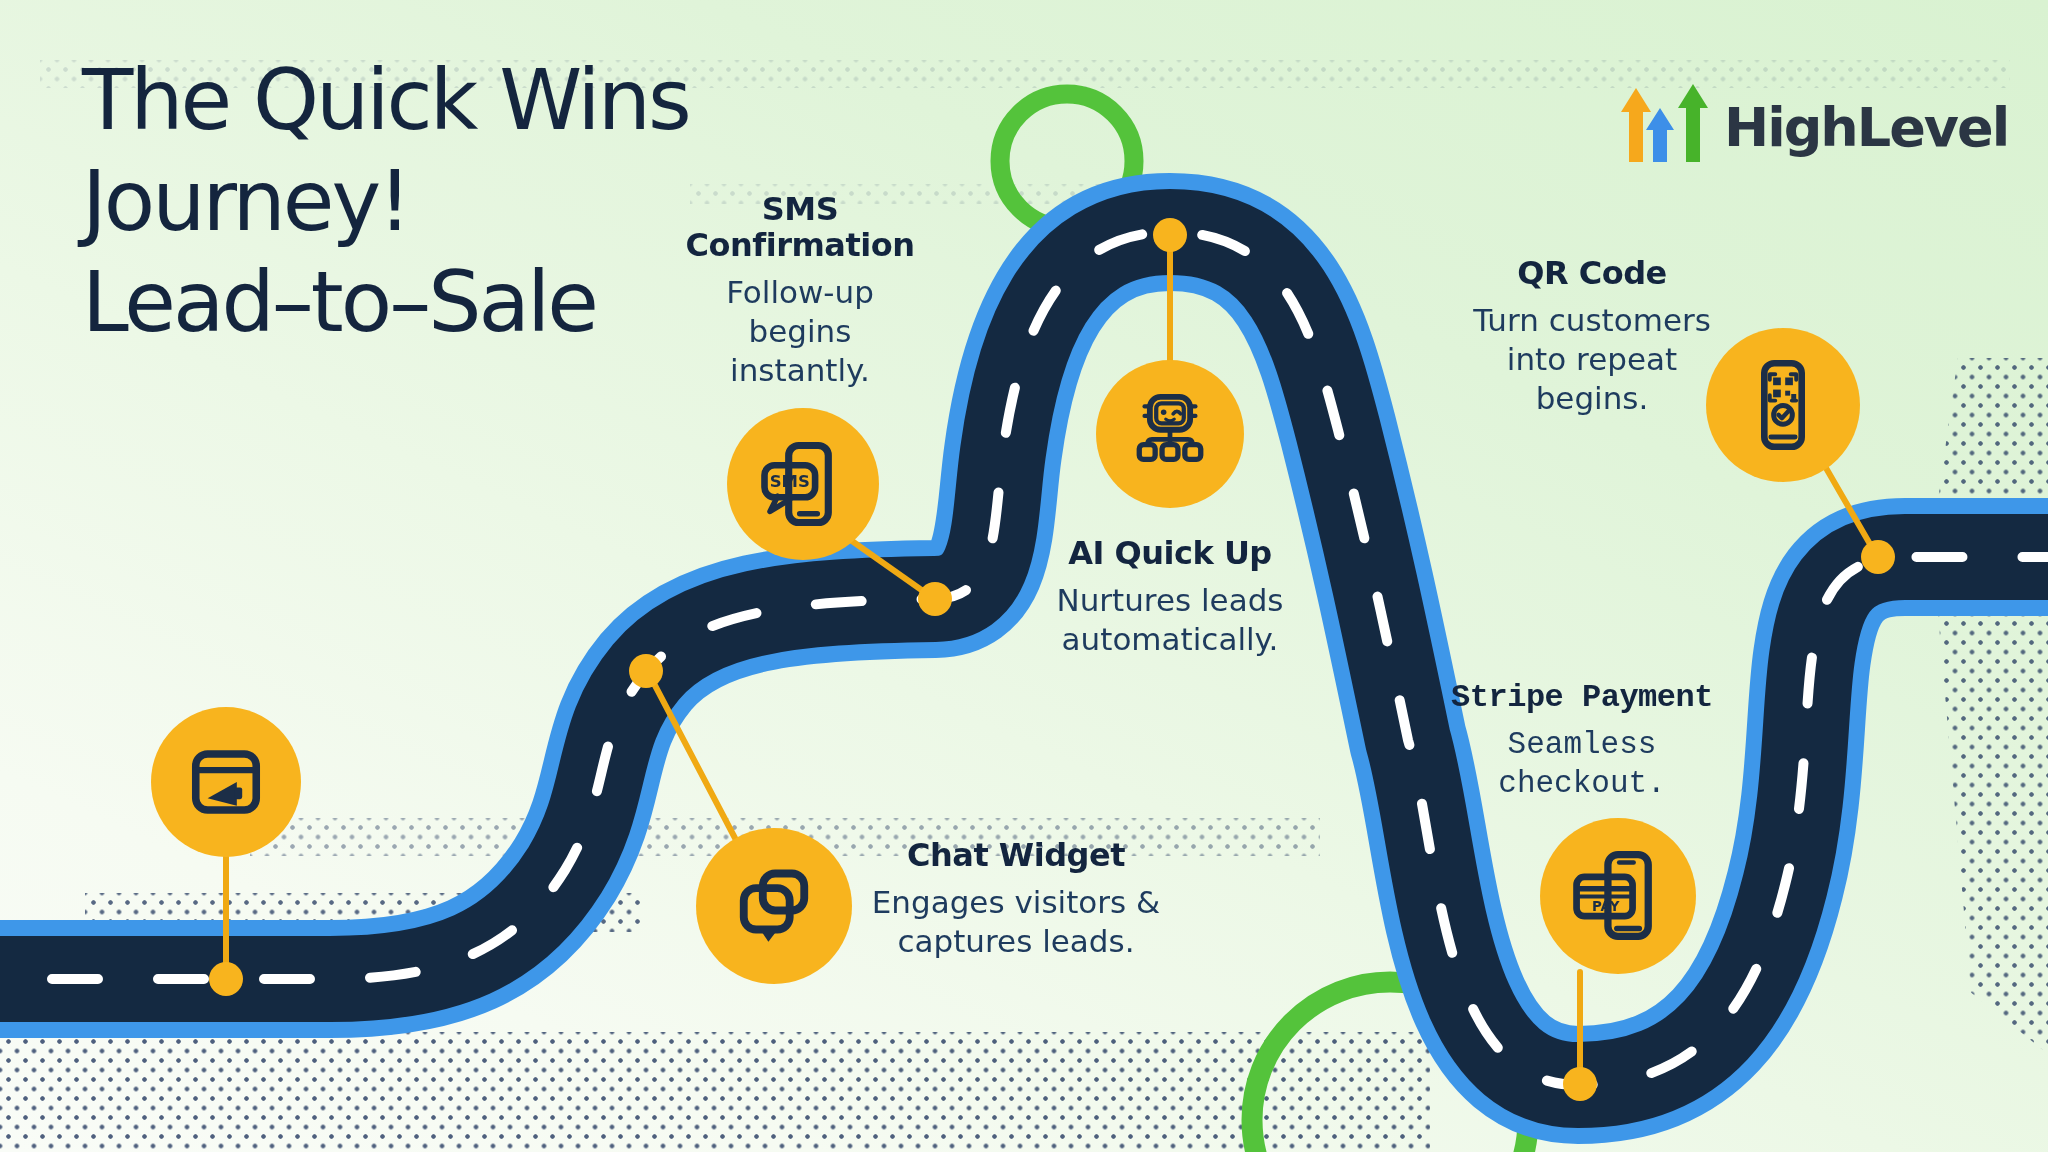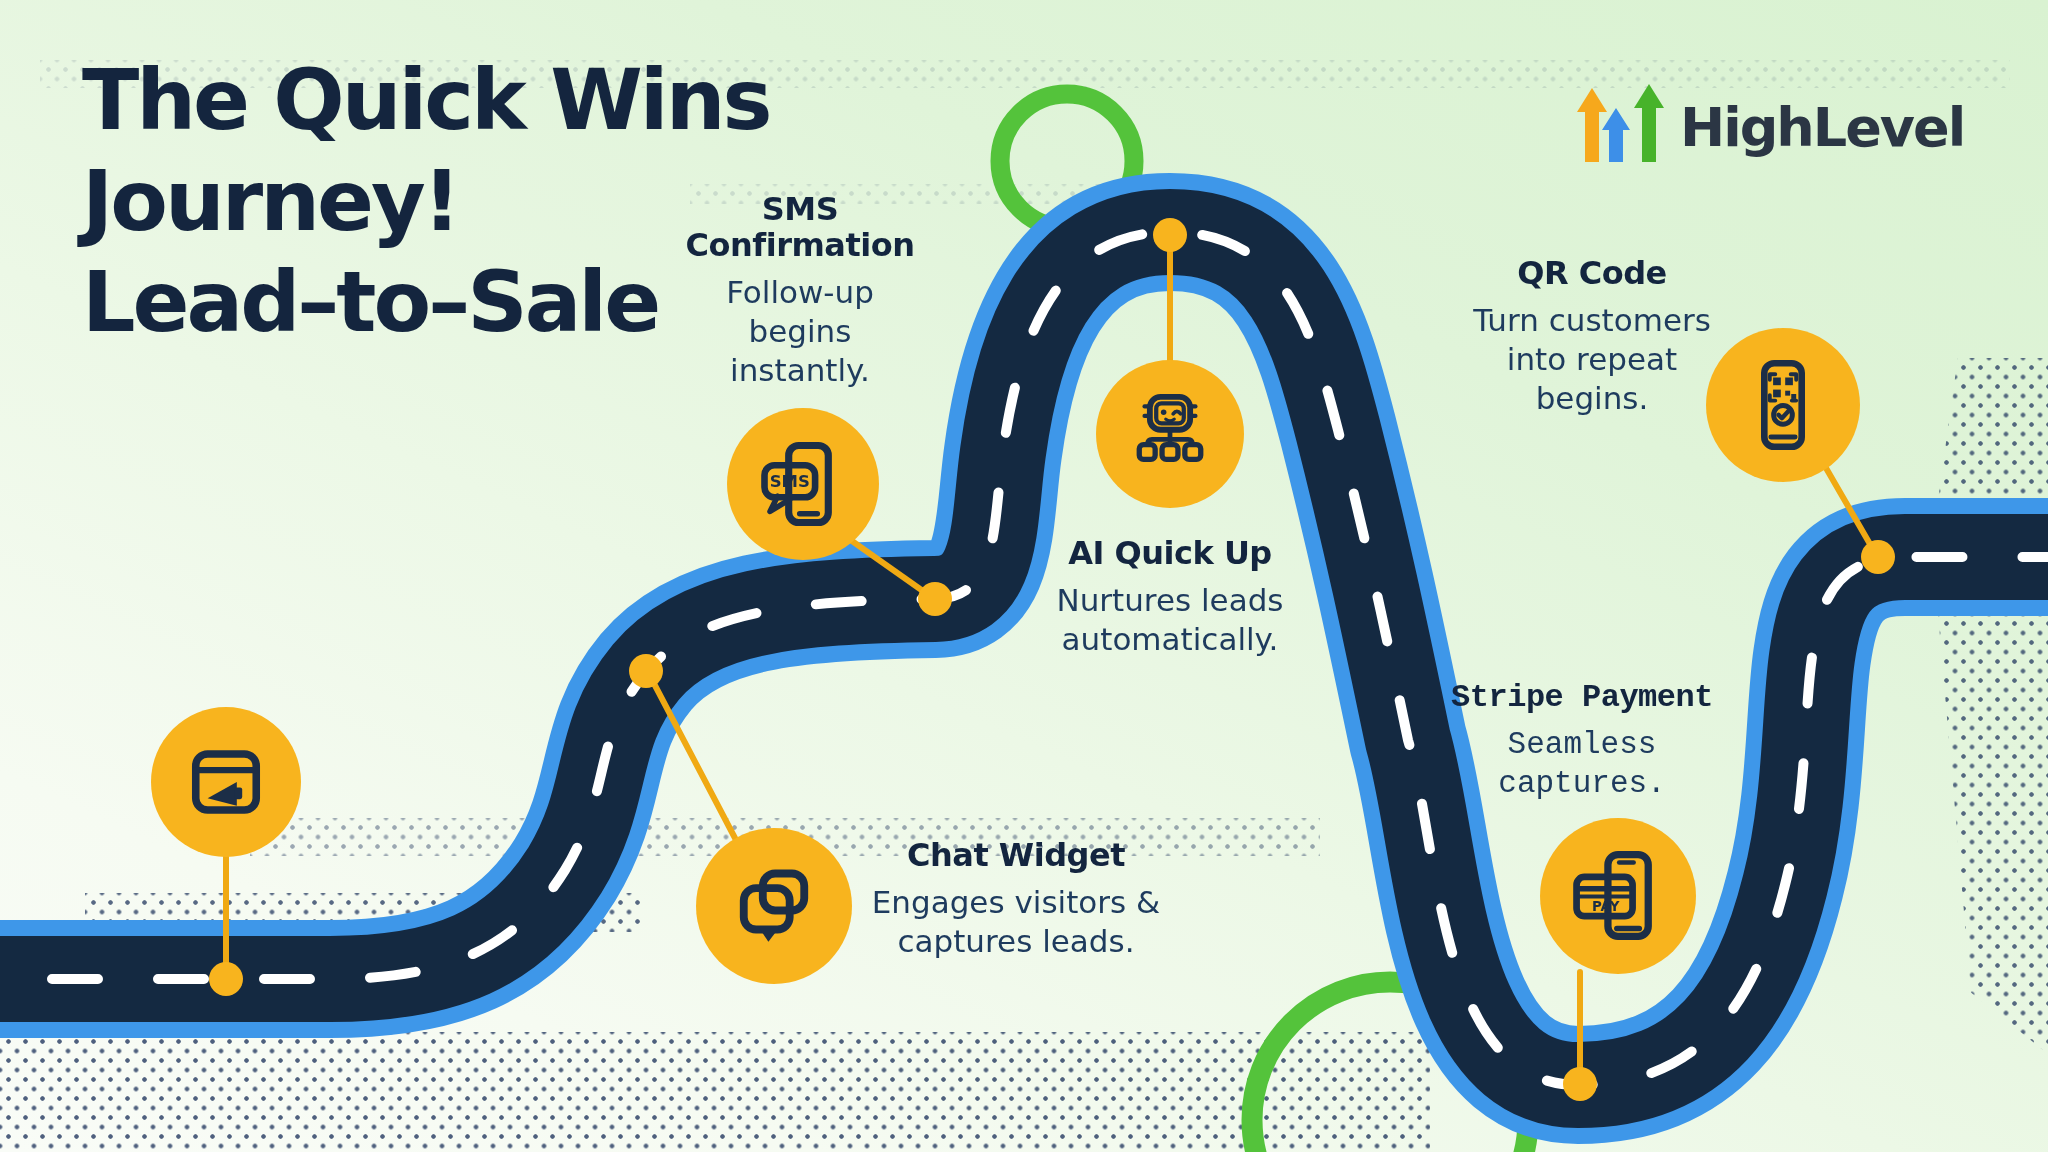--- a/index.html
+++ b/index.html
@@ -14,38 +14,38 @@
       radial-gradient(circle,rgba(38,59,97,.95) 1.9px,rgba(38,59,97,0) 2.6px),
       radial-gradient(circle,rgba(38,59,97,.95) 1.9px,rgba(38,59,97,0) 2.6px);
     background-size:17px 19px,17px 19px;
     background-position:0 0,8.5px 9.5px;
   }
   .halftone.faint{opacity:.14;}
   .halftone.mid{opacity:.45;}
   svg.layer{position:absolute;left:0;top:0;}
   .page-title{
     position:absolute;left:82px;top:50px;
-    font-size:84px;font-weight:700;color:#14253e;
+    font-size:84px;font-weight:400;color:#14253e;
     line-height:1.2;letter-spacing:-3px;
   }
   .milestone-text{position:absolute;transform:translateX(-50%);text-align:center;}
   .milestone-text h3{
     margin:0;font-size:32px;font-weight:800;color:#13253f;
     letter-spacing:-.5px;white-space:pre-line;line-height:1.12;
   }
   .milestone-text p{
     margin:9px 0 0;font-size:31px;font-weight:400;color:#1e3b5e;
     line-height:1.26;white-space:pre-line;
   }
   .icon-circle{
     position:absolute;border-radius:50%;background:#f8b41e;
     display:flex;align-items:center;justify-content:center;
   }
   .icon-circle svg{display:block;}
-  .logo{position:absolute;left:1576px;top:82px;display:flex;align-items:flex-start;}
+  .logo{position:absolute;left:1620px;top:82px;display:flex;align-items:flex-start;}
   .logo-text{
     font-size:54px;font-weight:800;color:#2b3644;
     letter-spacing:-2px;margin:14px 0 0 12px;
   }
   .ic{stroke:#1c2e47;fill:none;stroke-linecap:round;stroke-linejoin:round;}
 </style>
 </head>
 <body>
 
 <div id="canvas">
@@ -198,21 +198,21 @@
       <path class="ic" d="M29 60 V59 q0 -4 4 -4 h34 q4 0 4 4 v1" stroke-width="4.5"></path>
       <rect class="ic" x="21" y="60" width="15" height="14" rx="4" stroke-width="5"></rect>
       <rect class="ic" x="42.5" y="60" width="15" height="14" rx="4" stroke-width="5"></rect>
       <rect class="ic" x="64" y="60" width="15" height="14" rx="4" stroke-width="5"></rect>
     </svg>
   </div>
 
   <div class="milestone-text" style="left:1582px;top:680px;width:330px;font-family:Liberation Mono, monospace;">
     <h3>Stripe Payment</h3>
     <p>Seamless
-captures.</p>
+checkout.</p>
   </div>
   <div class="icon-circle" style="left:1540px;top:818px;width:156px;height:156px;">
     <svg width="112" height="112" viewBox="0 0 100 100">
       <rect class="ic" x="41" y="13" width="36" height="73" rx="9" stroke-width="6.5"></rect>
       <line class="ic" x1="51" y1="20" x2="64" y2="20" stroke-width="4"></line>
       <line class="ic" x1="49" y1="79" x2="69" y2="79" stroke-width="5"></line>
       <rect class="ic" x="13" y="33" width="50" height="35" rx="7" stroke-width="6" fill="#f8b41e"></rect>
       <line x1="14" y1="43.5" x2="62" y2="43.5" stroke="#1c2e47" stroke-width="5"></line>
       <line x1="14" y1="50.5" x2="62" y2="50.5" stroke="#1c2e47" stroke-width="3.5"></line>
       <text x="39" y="63" font-size="12" font-weight="bold" fill="#1c2e47" text-anchor="middle">PAY</text>

